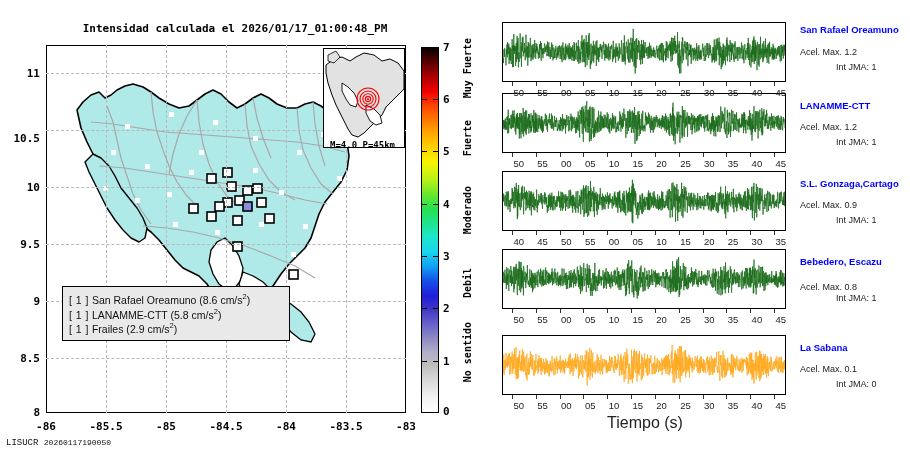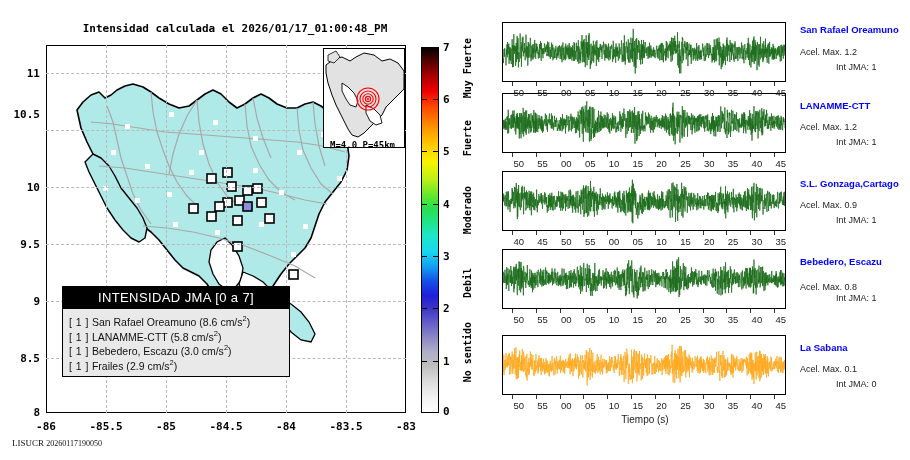--- a/index.html
+++ b/index.html
@@ -67,24 +67,24 @@
   .st-name{position:absolute;left:800px;font-size:9.5px;font-weight:bold;color:#0000ff;
       font-family:"Liberation Sans",sans-serif;white-space:nowrap;}
   .st-acc{position:absolute;left:800px;font-size:9px;color:#222;
       font-family:"Liberation Sans",sans-serif;white-space:nowrap;}
   .st-int{position:absolute;left:800px;font-size:9px;color:#222;
       font-family:"Liberation Sans",sans-serif;white-space:nowrap;padding-left:36px;}
   .ax-lab{position:absolute;font-size:9.5px;color:#222;font-family:"Liberation Sans",sans-serif;
       text-align:right;width:24px;}
   .ax-tick{position:absolute;width:0;height:4px;border-left:1px solid #333;}
   #tiempo{position:absolute;left:560px;top:414px;width:170px;text-align:center;
-      font-size:10px;color:#222;font-family:"Liberation Sans",sans-serif;}
-
-  #footer{left:12px;top:438px;font-size:9px;color:#111;
-      font-family:Liberation Serif, serif;}
+      font-size:16px;color:#222;font-family:"Liberation Sans",sans-serif;}
+
+  #footer{left:6px;top:438px;font-size:9px;color:#111;
+      font-family:Liberation Mono, monospace;}
   #footer .code{font-size:8px;}
 </style>
 </head>
 <body>
 
 <div class="abs" id="map-title">Intensidad calculada el 2026/01/17_01:00:48_PM</div>
 
 <div id="map-frame" class="abs">
   <div id="map-inner">
     <svg viewBox="0 0 360 368" preserveAspectRatio="none" width="360" height="368">
@@ -182,21 +182,21 @@
   <div class="grid-v" style="left:300px"></div>
   <div class="grid-h" style="top:28px"></div>
   <div class="grid-h" style="top:85px"></div>
   <div class="grid-h" style="top:142px"></div>
   <div class="grid-h" style="top:199px"></div>
   <div class="grid-h" style="top:256px"></div>
   <div class="grid-h" style="top:313px"></div>
 </div>
 
 <div class="abs lat-lab" style="left:0px;top:67px;">11</div>
-<div class="abs lat-lab" style="left:0px;top:108px;">10.5</div>
+<div class="abs lat-lab" style="left:0px;top:132px;">10.5</div>
 <div class="abs lat-lab" style="left:0px;top:181px;">10</div>
 <div class="abs lat-lab" style="left:0px;top:238px;">9.5</div>
 <div class="abs lat-lab" style="left:0px;top:295px;">9</div>
 <div class="abs lat-lab" style="left:0px;top:352px;">8.5</div>
 <div class="abs lat-lab" style="left:0px;top:406px;">8</div>
 
 <div class="abs lon-lab" style="left:16px;top:420px;">-86</div>
 <div class="abs lon-lab" style="left:76px;top:420px;">-85.5</div>
 <div class="abs lon-lab" style="left:136px;top:420px;">-85</div>
 <div class="abs lon-lab" style="left:196px;top:420px;">-84.5</div>
@@ -219,38 +219,31 @@
       <circle cx="44" cy="50" r="8"></circle>
       <circle cx="44" cy="50" r="5.2"></circle>
       <circle cx="44" cy="50" r="2.6"></circle>
     </g>
     <circle cx="44" cy="50" r="1.1" fill="#ff0000" stroke="none"></circle>
   </svg>
 </div>
 <div id="inset-mag" class="abs">M=4.0 P=45km</div>
 
 <div id="legend" class="abs">
-  <div id="legend-head">INTENSIDAD JMA [0 a 7]</div>
   <div id="legend-body">
     <div class="leg-row">
       <span class="brk">[ 1 ]</span>
       <span>San Rafael Oreamuno</span>
       (<span>8.6</span>
       <span>cm/s</span><sup>2</sup>)
     </div>
     <div class="leg-row">
       <span class="brk">[ 1 ]</span>
       <span>LANAMME-CTT</span>
       (<span>5.8</span>
-      <span>cm/s</span><sup>2</sup>)
-    </div>
-    <div class="leg-row">
-      <span class="brk">[ 1 ]</span>
-      <span>Bebedero, Escazu</span>
-      (<span>3.0</span>
       <span>cm/s</span><sup>2</sup>)
     </div>
     <div class="leg-row">
       <span class="brk">[ 1 ]</span>
       <span>Frailes</span>
       (<span>2.9</span>
       <span>cm/s</span><sup>2</sup>)
     </div>
   </div>
 </div>

